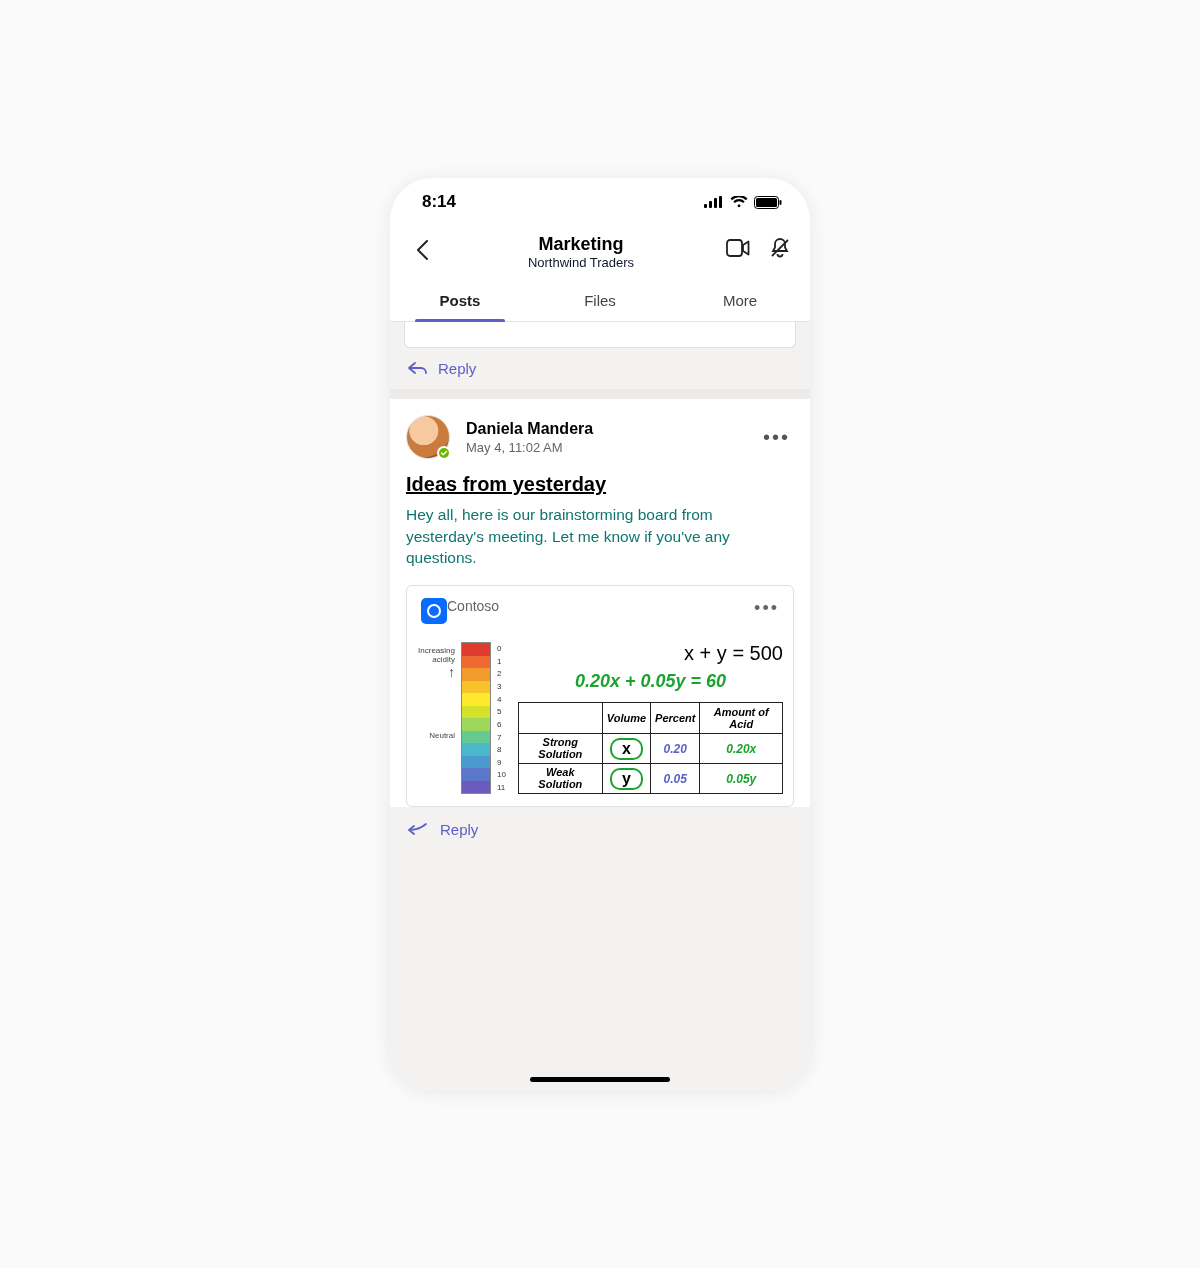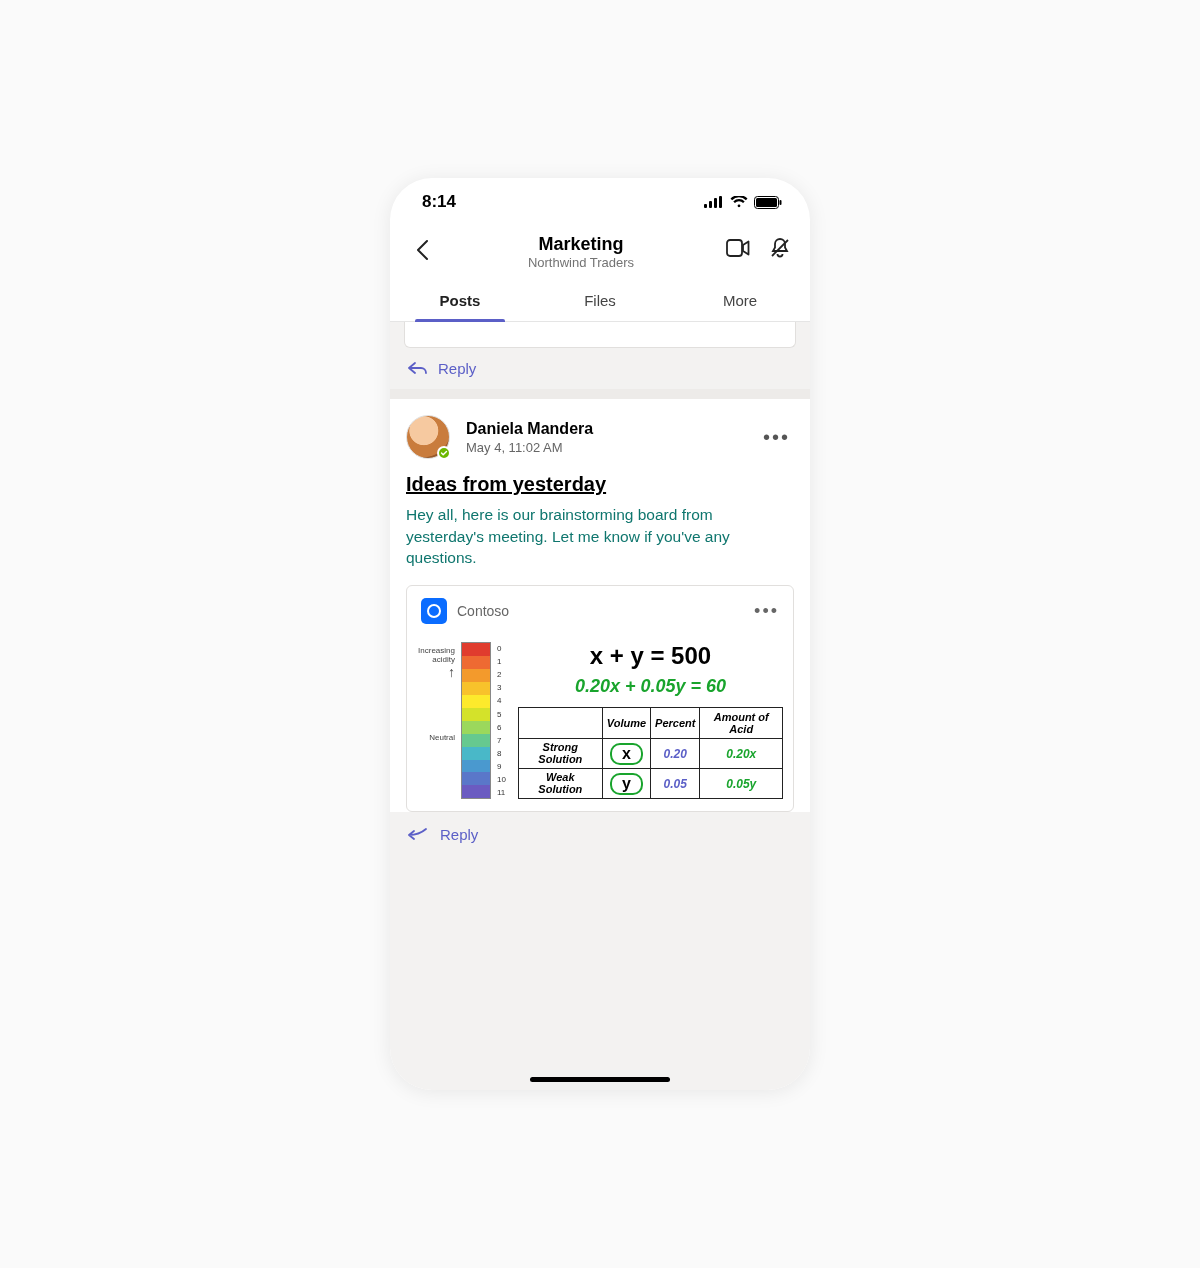--- a/index.html
+++ b/index.html
@@ -4,54 +4,54 @@
 <style>
   * { box-sizing: border-box; margin: 0; padding: 0; font-family: -apple-system, "Segoe UI", sans-serif; }
   body { background: #fafafa; display: flex; align-items: center; justify-content: center; width: 1200px; height: 1268px; }
   .phone { width: 420px; height: 912px; background: #fff; border-radius: 42px; box-shadow: 0 2px 20px rgba(0,0,0,.08); overflow: hidden; position: relative; display: flex; flex-direction: column; }
   .statusbar { height: 48px; display: flex; align-items: center; justify-content: space-between; padding: 0 28px 0 32px; font-weight: 600; font-size: 17px; }
   .sb-right { display: flex; gap: 6px; align-items: center; }
   .navbar { display: flex; align-items: flex-start; padding: 8px 16px 10px; gap: 8px; }
   .nav-back { width: 32px; height: 32px; display:flex; align-items:center; justify-content:center; }
   .nav-title { flex:1; text-align:center; }
   .nav-title .t { font-weight: 700; font-size: 18px; }
-  .nav-title .s { font-size: 13px; color: #737373; }
+  .nav-title .s { font-size: 13px; color: #0f172a; }
   .nav-actions { display:flex; gap: 14px; }
   .icon-btn { width:28px; height:28px; display:flex; align-items:center; justify-content:center; }
   .tabs { display:flex; border-bottom: 1px solid #e5e5e5; }
   .tab { flex:1; text-align:center; padding: 12px 0; font-size:15px; color:#444; position:relative; }
   .tab.active { font-weight:600; color:#222; }
   .tab.active::after { content:""; position:absolute; bottom:-1px; left:18%; right:18%; height:3px; background:#5B5FC7; border-radius: 2px 2px 0 0; }
   .scroll { flex:1; overflow:hidden; background:#f3f2f1; display:flex; flex-direction:column; }
   .prev-card { height: 26px; background:#fff; margin: 0 14px; border: 1px solid #e1dfdd; border-top:none; border-radius: 0 0 6px 6px; }
   .reply-bar { display:flex; align-items:center; gap:10px; padding:12px 18px; color:#5B5FC7; font-size:15px; }
   .divider { height: 10px; background:#edebe9; }
   .post { background:#fff; padding: 16px 16px 0; }
   .post-head { display:flex; align-items:center; gap:16px; }
   .avatar { width:44px; height:44px; border-radius:50%; background: radial-gradient(circle at 40% 35%, #f6c9a0 0 38%, #c97c3d 40% 70%, #9a5a2a 72% 100%); position:relative; border:1px solid #e0e0e0; }
   .presence { position:absolute; right:-2px; bottom:-2px; width:14px; height:14px; background:#6bb700; border:2px solid #fff; border-radius:50%; display:flex; align-items:center; justify-content:center; }
   .post-author { font-weight:600; font-size:16px; }
   .post-ts { font-size:13px; color:#666; margin-top:2px; }
   .post-more { margin-left:auto; color:#555; font-size:20px; letter-spacing:2px; padding: 0 4px;}
   .post-title { font-weight:700; font-size:20px; margin-top:14px;text-decoration:underline; }
   .post-body { font-size:15.5px; color:#0f766e; margin-top:8px; line-height:1.4; }
   .card { border:1px solid #e1dfdd; border-radius:6px; margin-top:16px; }
-  .card-head { display:flex; align-items:center; gap:10px; padding:12px 14px; }
+  .card-head { display:flex; align-items:flex-start; padding:12px 14px; }
   .card-app { width:26px; height:26px; border-radius:5px; background:#0a6cff; display:flex; align-items:center; justify-content:center; }
   .card-app-inner { width:14px; height:14px; border:2px solid #fff; border-radius:50%; }
   .card-app-name { font-size:14px; color:#666; }
   .card-more { margin-left:auto; color:#666; font-size:18px; letter-spacing:2px; }
   .whiteboard { padding: 6px 10px 12px; display:flex; gap:12px; align-items: stretch; }
   .ph-col { display:flex; gap:6px; font-size:8px; color:#444; }
   .ph-labels { display:flex; flex-direction:column; justify-content:space-between; padding:4px 0; align-items:flex-end; }
   .ph-scale { width:30px; display:flex; flex-direction:column; border:1px solid #888; }
   .ph-seg { flex:1; }
   .ph-ticks { display:flex; flex-direction:column; justify-content:space-between; font-size:8px; color:#333; padding:2px 0; }
   .wb-right { flex:1; display:flex; flex-direction:column; font-family: "Comic Sans MS", cursive; }
-  .eq1 { font-size:24px; font-weight:700; text-align:center; margin-bottom:6px; }
+  .eq1 { font-size:20px; font-weight:400; text-align:right; margin-bottom:6px; }
   .eq2 { font-size:18px; font-weight:700; text-align:center; color:#19a42d; margin-bottom:10px; font-style: italic; }
   table.wb { border-collapse:collapse; width:100%; font-size:12px; }
   table.wb th, table.wb td { border:1.5px solid #222; padding:3px 4px; text-align:center; }
   table.wb th { font-weight:700; font-size:11px; font-style: italic;}
   .rowhdr { font-size:11px; font-weight:700; font-style:italic; line-height:1.05;}
   .circled { display:inline-block; border:2.5px solid #19a42d; border-radius:10px; padding: 0 10px; font-size:16px; font-weight:700; }
   .pct { color:#5B5FC7; font-weight:600; font-style: italic; }
   .amt { color:#19a42d; font-weight:700; font-style: italic; }
   .reply-bar2 { display:flex; align-items:center; gap:10px; padding:14px 18px; color:#5B5FC7; font-size:15px; background:#f3f2f1; }
   .newpost { margin: 4px 14px 14px; background:#fff; border:1px solid #e1dfdd; border-radius:6px; height:48px; display:flex; align-items:center; justify-content:center; gap:10px; color:#5B5FC7; font-size:16px; font-weight:500; }

